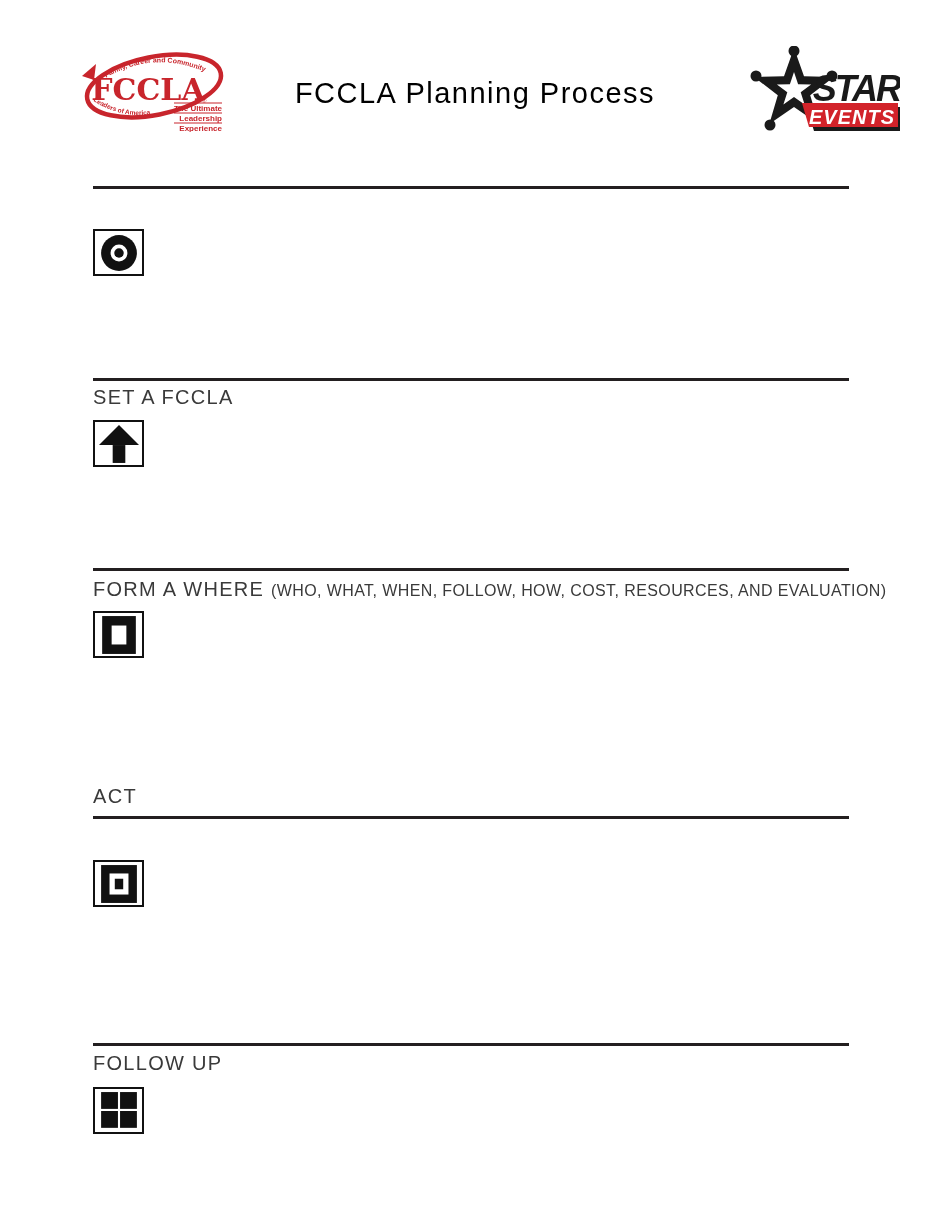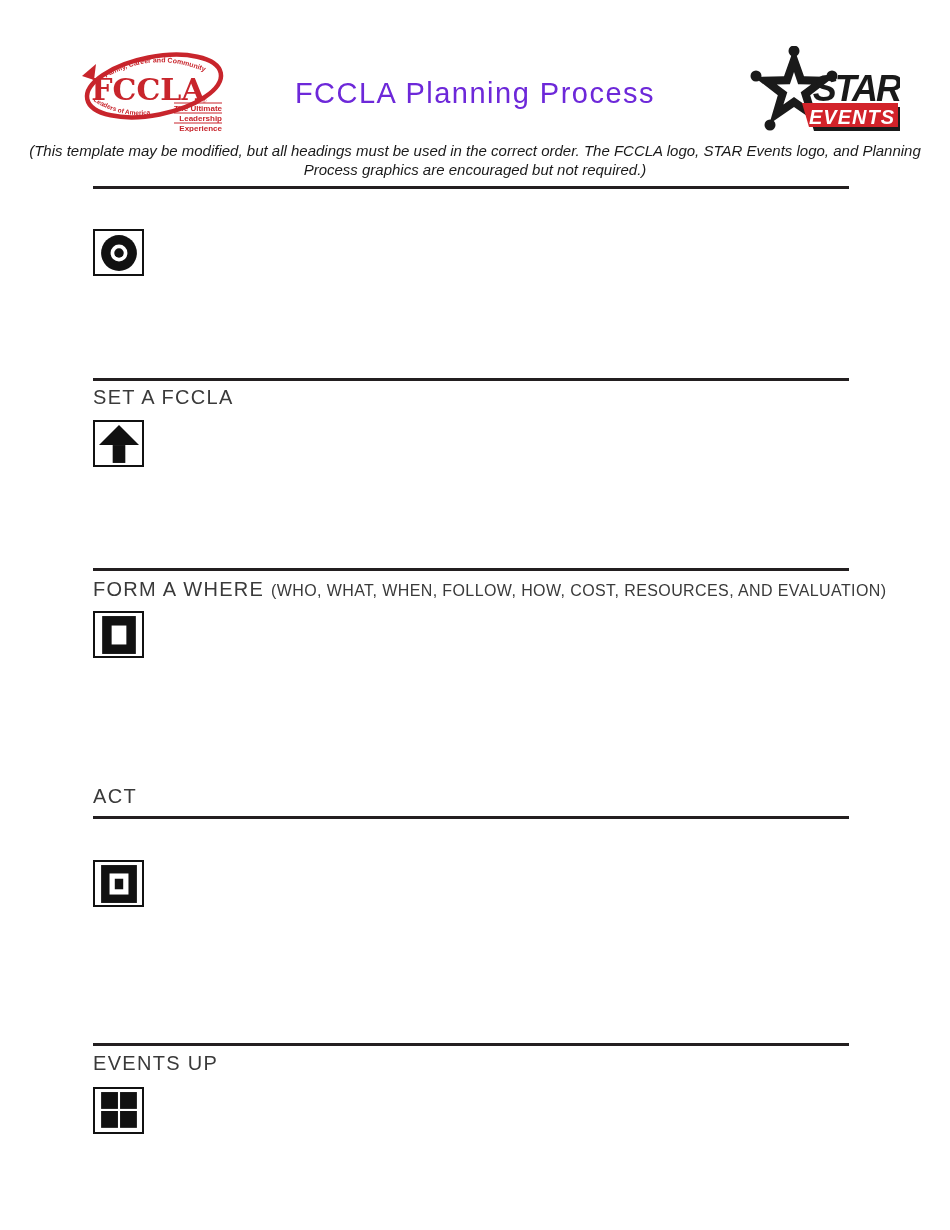--- a/index.html
+++ b/index.html
@@ -9,21 +9,21 @@
     background:#ffffff;
     font-family:"Liberation Sans",sans-serif;
     overflow:hidden;
     margin:0 auto;
   }
   
   .fccla-logo{position:absolute;left:78px;top:44px;}
   .star-logo{position:absolute;left:750px;top:46px;}
   .title-block{
     position:absolute;left:0;right:0;top:78px;
-    text-align:center;color:#6d28d9;
+    text-align:center;color:#000000;
     font-size:29px;line-height:31px;letter-spacing:1.5px;
   }
   .note-block{
     position:absolute;left:0;right:0;top:141px;
     text-align:center;color:#1a1a1a;
     font-style:italic;font-size:15px;line-height:19px;
   }
   
   .rule{position:absolute;left:93px;width:756px;height:3px;background:#231f20;}
   .section-heading{
@@ -81,24 +81,20 @@
       <polygon points="57,61 150,61 150,85 64,85" fill="#1a1a1a"></polygon>
       <polygon points="52,57 148,57 148,81 59,81" fill="#D2232A"></polygon>
       <text x="102" y="78" text-anchor="middle" font-size="20" font-weight="bold" font-style="italic" letter-spacing="1" fill="#ffffff">EVENTS</text>
     </svg>
   </div>
 
   <div class="title-block">
     <div>FCCLA Planning Process</div>
   </div>
 
-  <div class="note-block">
-    <div>(This template may be modified, but all headings must be used in the correct order.  The FCCLA logo, STAR Events logo, and Planning</div>
-    <div>Process graphics are encouraged but not required.)</div>
-  </div>
 
   <div class="rule" style="top:186px"></div>
   <div class="icon-box" style="top:229px">
     <svg width="44" height="40" viewBox="0 0 40 38">
       <circle cx="20" cy="19" r="17" fill="#111"></circle>
       <circle cx="20" cy="19" r="8" fill="#fff"></circle>
       <circle cx="20" cy="19" r="4.5" fill="#111"></circle>
     </svg>
   </div>
 
@@ -132,21 +128,21 @@
   <div class="icon-box" style="top:860px">
     <svg width="44" height="40" viewBox="0 0 40 38">
       <rect x="3" y="1" width="34" height="36" fill="#111"></rect>
       <rect x="11" y="9" width="18" height="20" fill="#fff"></rect>
       <rect x="16" y="14" width="8" height="10" fill="#111"></rect>
     </svg>
   </div>
 
   <div class="rule" style="top:1043px"></div>
   <div class="section-heading" style="top:1052px">
-    <span>EVENTS UP</span>
+    <span>FOLLOW UP</span>
   </div>
   <div class="icon-box" style="top:1087px">
     <svg width="44" height="40" viewBox="0 0 40 38">
       <rect x="3" y="1" width="16" height="16" fill="#111"></rect>
       <rect x="21" y="1" width="16" height="16" fill="#111"></rect>
       <rect x="3" y="19" width="16" height="16" fill="#111"></rect>
       <rect x="21" y="19" width="16" height="16" fill="#111"></rect>
     </svg>
   </div>
 

